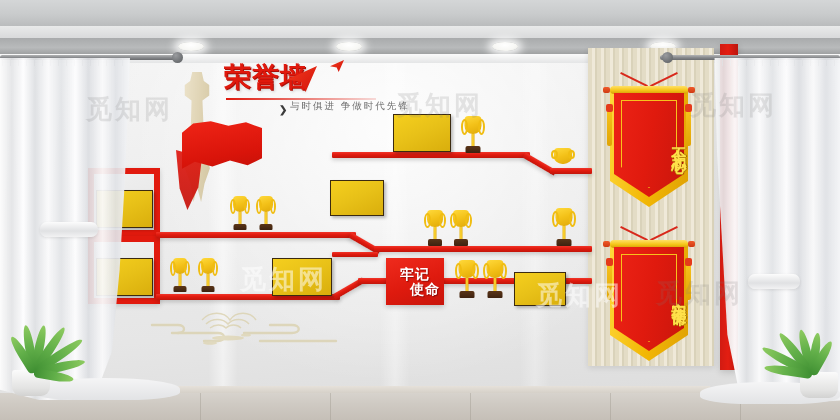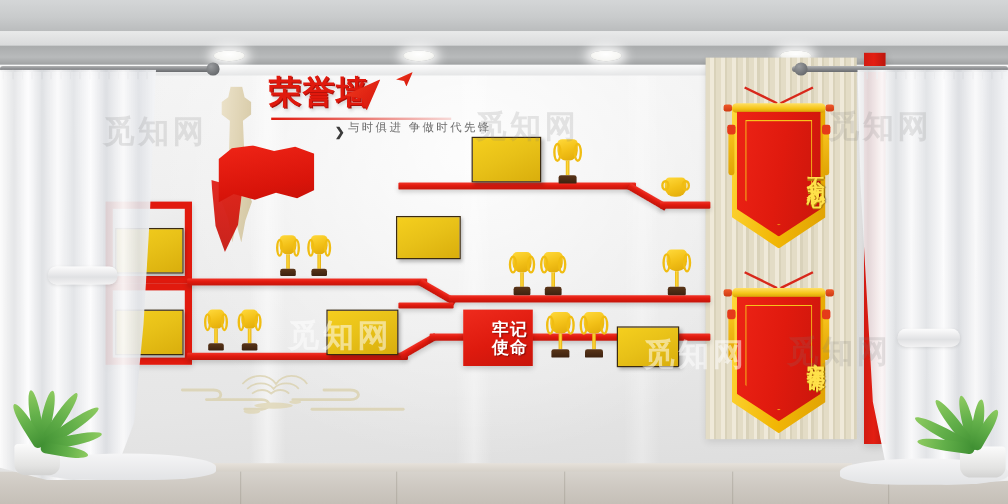--- a/index.html
+++ b/index.html
@@ -396,21 +396,21 @@
   <div class="shelf-rail" style="left:358px; top:278px; width:234px; height:6px;"></div>
   <div class="shelf-rail" style="left:332px; top:252px; width:46px; height:5px;"></div>
 
   <div class="gold-frame" style="left:330px; top:180px; width:54px; height:36px;"></div>
   <div class="gold-frame" style="left:393px; top:114px; width:58px; height:38px;"></div>
   <div class="gold-frame" style="left:272px; top:258px; width:60px; height:38px;"></div>
   <div class="gold-frame" style="left:514px; top:272px; width:52px; height:34px;"></div>
 
   <div class="red-plaque" style="left:386px; top:258px; width:58px; height:47px;">
     <span>
-      <em style="font-style:normal; display:block;text-align:right;">牢记</em>
+      <em style="font-style:normal; display:block;">牢记</em>
       <em style="font-style:normal; display:block;margin-left:20px;">使命</em>
     </span>
   </div>
 
   <div class="trophy" style="left:230px; top:196px; width:20px; height:36px;">
     <div class="tr-cup" style="width:14px;height:16px;"></div>
     <div class="tr-handle" style="left:0px;width:6px;"></div>
     <div class="tr-handle" style="right:0px;width:6px;"></div>
     <div class="tr-stem" style="top:16px;width:3px;height:12px;"></div>
     <div class="tr-base" style="top:28px;width:13px;height:6px;"></div>

